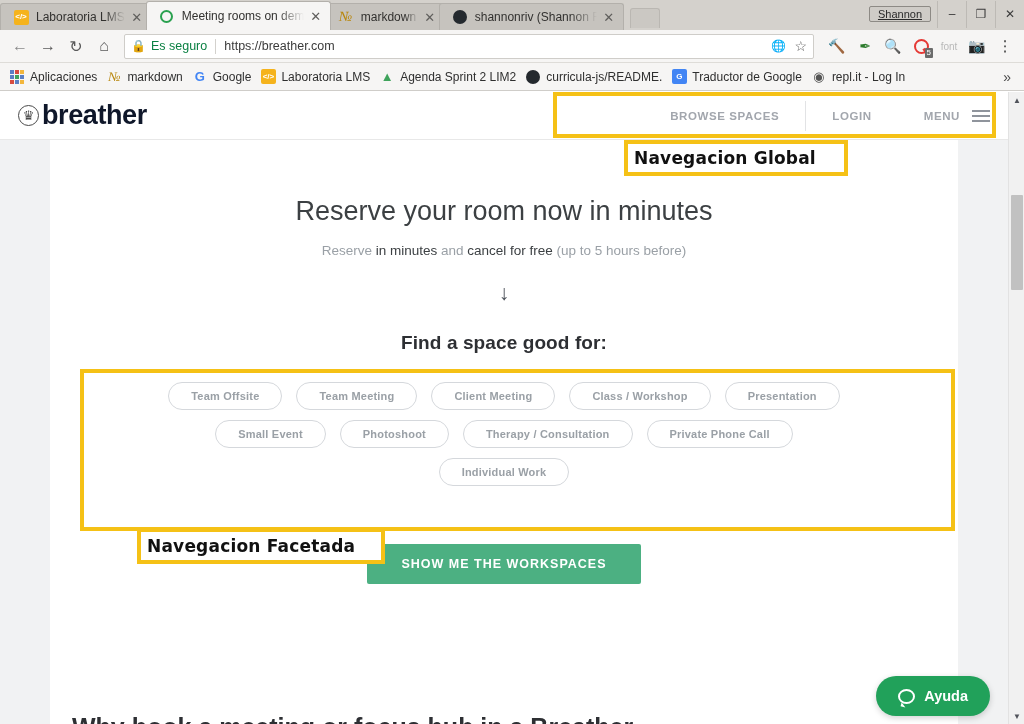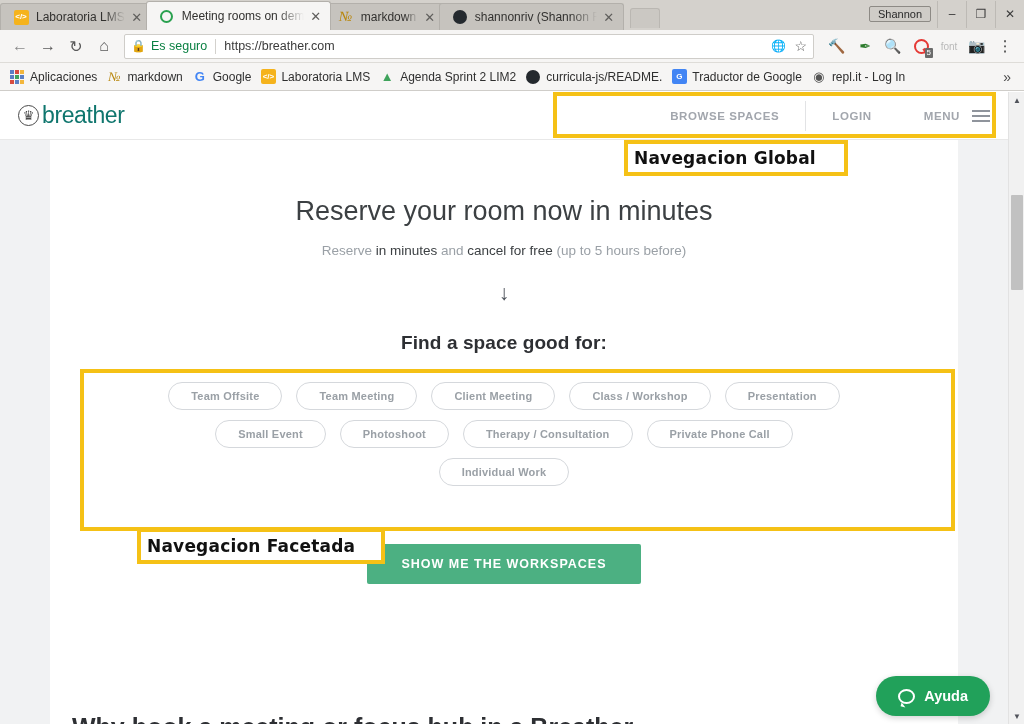--- a/index.html
+++ b/index.html
@@ -54,21 +54,21 @@
     background: #cbc8c3; border: 1px solid #bab7b2;
     border-bottom: none; border-top-left-radius: 3px; border-top-right-radius: 3px;
   }
   .winctrls {
     position: absolute; right: 0; top: 0; height: 28px;
     display: flex; align-items: center; gap: 0;
   }
   .profilechip {
     border: 1px solid #8d8a85; background: #cfccc7;
     font-size: 11px; padding: 1px 8px; margin-right: 6px;
-    color: #2a2a2a; border-radius: 2px;
+    color: #2a2a2a; border-radius: 2px; text-decoration: underline;
   }
   .wbtn {
     width: 29px; height: 27px; display: flex;
     align-items: center; justify-content: center;
     font-size: 12px; color: #3a3a3a;
     border-left: 1px solid #bdbab5; background: #d4d1cc;
   }
 
   .navbar {
     height: 33px; background: #f6f5f4;
@@ -172,21 +172,21 @@
     display: flex; align-items: center;
     padding: 0 18px; border-bottom: 1px solid #e8e8e8;
     position: relative;
   }
   .logo { display: flex; align-items: center; gap: 3px; }
   .logo-mark {
     width: 21px; height: 21px; border: 1.6px solid #4a4a4a;
     border-radius: 50%; display: flex; align-items: center;
     justify-content: center; font-size: 13px; color: #4a4a4a; line-height: 1;
   }
-  .logo-text { font-size: 23px; color: #0f766e; letter-spacing: -0.4px; }
+  .logo-text { font-size: 27px; color: #0f172a; letter-spacing: -0.4px; font-weight: bold; }
 
   .nav-right {
     margin-left: auto; display: flex; align-items: center;
     height: 50px;
   }
   .nav-link {
     font-size: 11.5px; font-weight: bold; letter-spacing: 0.6px;
     color: #a2a6ad; padding: 0 26px; white-space: nowrap;
   }
   .nav-divider { width: 1px; height: 30px; background: #e2e3e5; }

